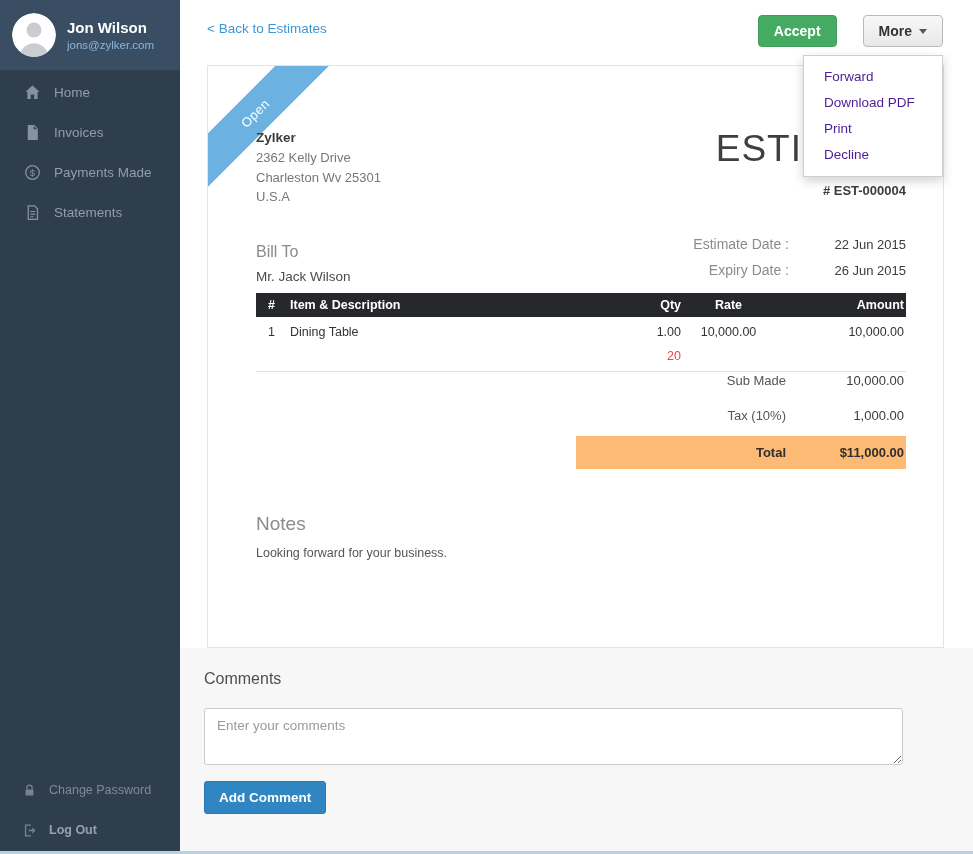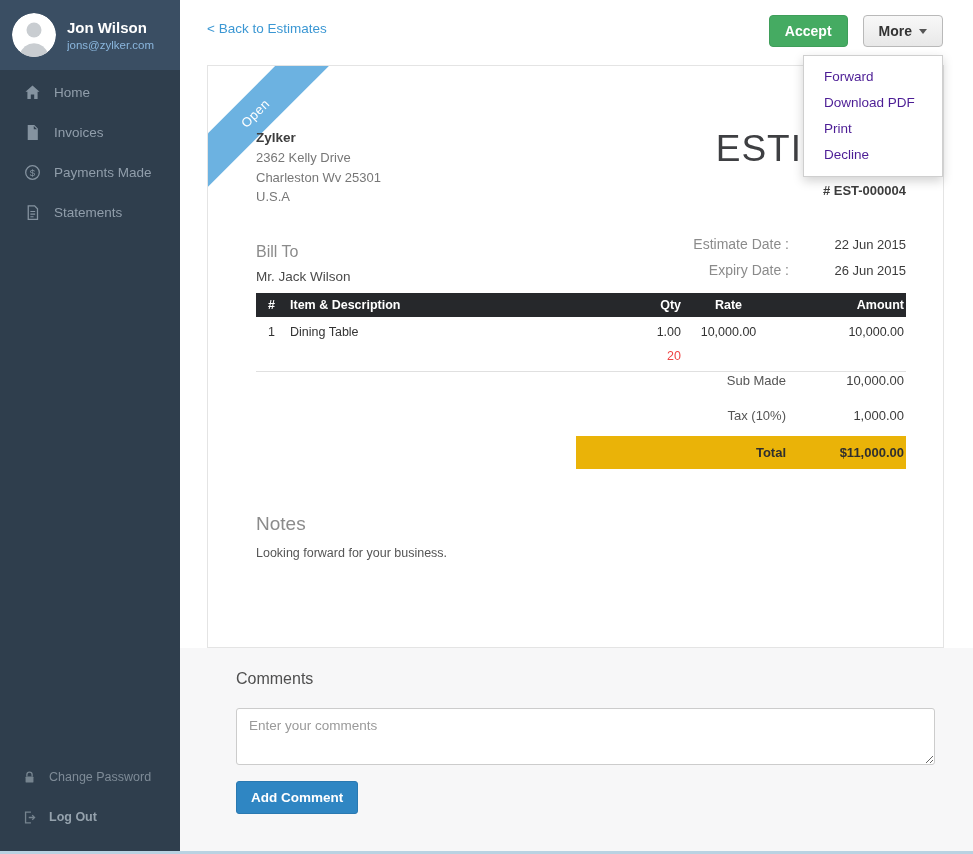--- a/index.html
+++ b/index.html
@@ -16,28 +16,28 @@
   .user-email { color:#8ab6dd; font-size:11.5px; margin-top:2px; }
 
   .nav { margin-top:2px; }
   .nav-item { height:40px; display:flex; align-items:center; padding-left:20px; color:#919eab; font-size:13.5px; cursor:pointer; border-left:4px solid transparent; }
   .nav-item .nav-icon { width:17px; height:17px; margin-right:13px; display:inline-flex; color:#8593a0; }
   .nav-item.active { background:#1a232d; border-left:4px solid #2d81c5; color:#fff; font-weight:bold; padding-left:16px; }
   .nav-item.active .nav-icon { color:#dfe5ea; }
   .nav-icon svg { width:100%; height:100%; }
 
   .sidebar-footer { position:absolute; left:0; right:0; bottom:4px; }
-  .footer-item { height:40px; display:flex; align-items:flex-start; padding-left:22px; color:#7d8removed8; color:#7e8b97; font-size:12.5px; cursor:pointer; }
+  .footer-item { height:40px; display:flex; align-items:center; padding-left:22px; color:#7d8removed8; color:#7e8b97; font-size:12.5px; cursor:pointer; }
   .footer-item .nav-icon { width:15px; height:15px; margin-right:12px; display:inline-flex; color:#76848f; }
   .footer-item.logout { color:#95a2ad; font-weight:bold; }
 
   
   .main { position:absolute; left:180px; top:0; right:0; bottom:0; background:#fff; }
   .back-link { position:absolute; left:27px; top:21px; font-size:13.5px; color:#3b97d3; text-decoration:none; cursor:pointer; }
-  .actions { position:absolute; top:15px; right:30px; display:flex; gap:15px; }
+  .actions { position:absolute; top:15px; right:30px; display:flex; gap:26px; }
   .btn { font-size:14px; border-radius:4px; padding:7px 15px; cursor:pointer; border:1px solid transparent; font-family:inherit; }
   .btn-accept { background:#45ab62; border-color:#3f9e5a; color:#fff; font-weight:bold; }
   .btn-more { background:linear-gradient(#f8f8f8,#e8e8e8); border-color:#b9b9b9; color:#333; display:flex; align-items:center; gap:7px; font-weight:bold; }
   .caret { width:0; height:0; border-left:4px solid transparent; border-right:4px solid transparent; border-top:5px solid #555; display:inline-block; }
 
   .dropdown { position:absolute; top:55px; right:30px; width:140px; background:#fff; border:1px solid #cfcfcf; box-shadow:0 4px 10px rgba(0,0,0,.18); padding:8px 0; z-index:20; }
   .dropdown-item { padding:5px 10px 5px 20px; font-size:13.5px; color:#4c1d95; line-height:16px; cursor:pointer; }
 
   
   .paper { position:absolute; left:27px; top:65px; width:737px; height:583px; background:#fff; border:1px solid #e4e4e4; }
@@ -65,29 +65,29 @@
   .c-item { flex:1; }
   .c-qty { width:80px; text-align:right; }
   .c-rate { width:95px; text-align:center; }
   .c-amount { width:130px; text-align:right; padding-right:2px; }
   .qty-sub { color:#ef4444; margin-top:10px; }
 
   .totals { position:absolute; right:37px; top:300px; width:330px; font-size:13px; }
   .total-line { display:flex; align-items:center; padding:7px 2px 7px 10px; margin-bottom:6px; }
   .total-label { flex:1; text-align:right; color:#555; }
   .total-value { width:118px; text-align:right; color:#3c3c3c; }
-  .grand-total { background:#eab308; padding:9px 2px 9px 10px; margin-top:2px; }
+  .grand-total { background:#fdba74; padding:9px 2px 9px 10px; margin-top:2px; }
   .grand-total .total-label, .grand-total .total-value { font-weight:bold; color:#2f2f2f; }
 
   .notes { position:absolute; left:48px; top:447px; }
   .notes-label { font-size:19px; color:#8b8b8b; }
   .notes-text { font-size:12.5px; color:#555; margin-top:11px; }
 
   
-  .comments { position:absolute; left:0; right:0; top:648px; bottom:0; background:#f7f7f8; padding:22px 0 0 56px; }
+  .comments { position:absolute; left:0; right:0; top:648px; bottom:0; background:#f7f7f8; padding:22px 0 0 24px; }
   .comments-heading { font-size:16px; color:#4f4f4f; font-weight:400; }
   .comment-box { display:block; margin-top:20px; width:699px; height:57px; border:1px solid #ccc; border-radius:3px; padding:9px 12px; font-size:13.5px; color:#555; font-family:inherit; resize:both; background:#fff; }
   .comment-box::placeholder { color:#9a9a9a; }
   .btn-add-comment { margin-top:16px; background:#2f86c3; border:1px solid #2a79b1; color:#fff; font-weight:bold; font-size:13.5px; padding:8px 14px; border-radius:3px; cursor:pointer; font-family:inherit; }
 
   .bottom-edge { position:absolute; left:0; right:0; bottom:0; height:3px; background:#b9d2e2; z-index:30; }
 </style>
 </head>
 <body>
 

